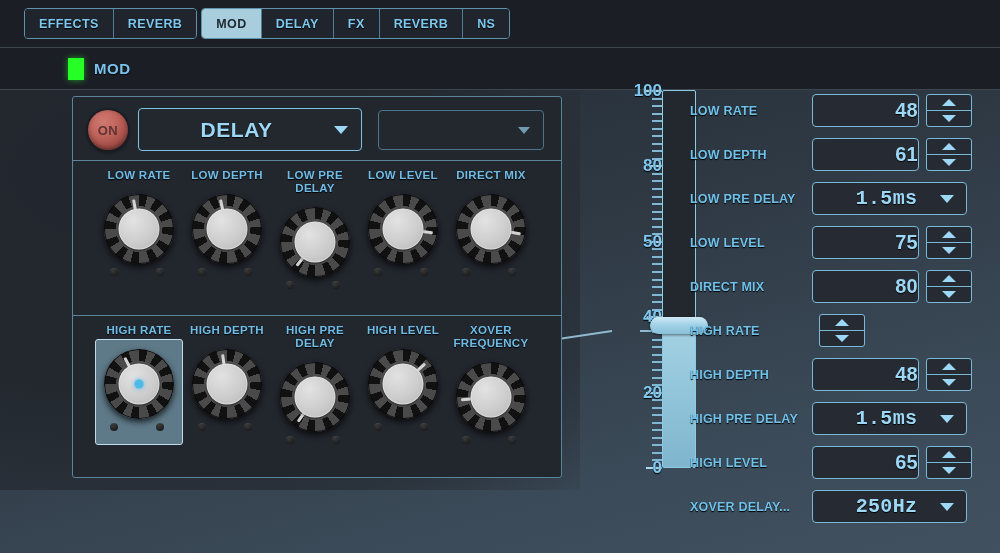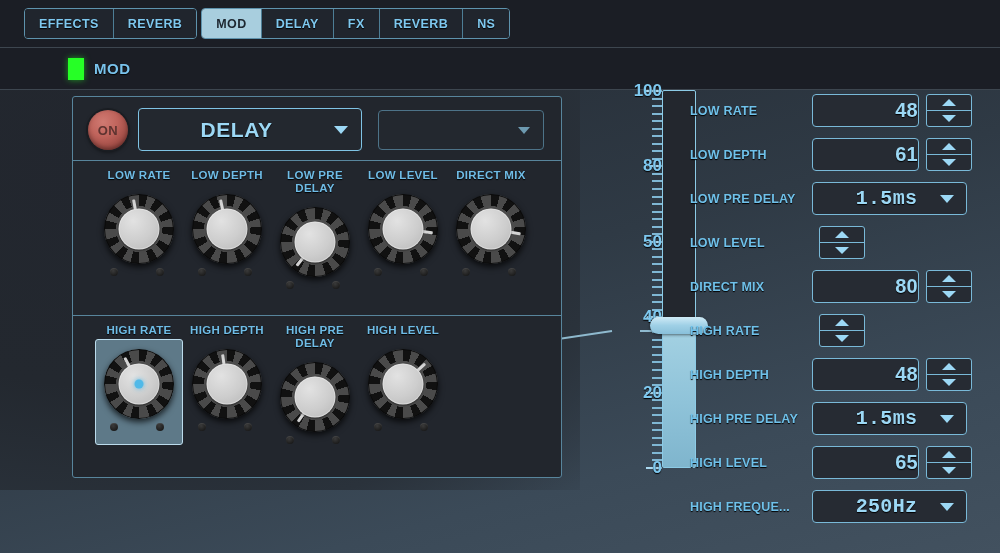--- a/index.html
+++ b/index.html
@@ -349,20 +349,33 @@
             <div class="screw" style="left: 17px; top: 80px;"></div>
             <div class="screw" style="left: 63px; top: 80px;"></div>
           </div>
         </div>
         <div class="kcell" style="left: 284px; top: 8px;">
           <div class="klabel">HIGH LEVEL</div>
           <div class="kwrap">
             <div class="knob">
               <div class="ptr-hold">
                 <div class="ptr" style="transform: translateX(-50%) rotate(228deg);"></div>
+              </div>
+              <div class="knob-face"></div>
+            </div>
+            <div class="screw" style="left: 17px; top: 80px;"></div>
+            <div class="screw" style="left: 63px; top: 80px;"></div>
+          </div>
+        </div>
+        <div class="kcell" style="left: 372px; top: 8px;">
+          <div class="klabel">XOVER FREQUENCY</div>
+          <div class="kwrap">
+            <div class="knob">
+              <div class="ptr-hold">
+                <div class="ptr" style="transform: translateX(-50%) rotate(445deg);"></div>
               </div>
               <div class="knob-face"></div>
             </div>
             <div class="screw" style="left: 17px; top: 80px;"></div>
             <div class="screw" style="left: 63px; top: 80px;"></div>
           </div>
         </div>
       </div>
   </div>
 
@@ -465,20 +478,23 @@
       </div>
       <div class="prow" style="top: 88px;">
         <div class="plabel">LOW PRE DELAY</div>
         <div class="pfield drop">
           <span class="pval">1.5ms</span>
           <span class="caret"></span>
         </div>
       </div>
       <div class="prow" style="top: 132px;">
         <div class="plabel">LOW LEVEL</div>
+        <div class="pfield num">
+          <span class="pval">75</span>
+        </div>
         <div class="spin">
           <div class="spin-half top">
             <div class="tri-up"></div>
           </div>
           <div class="spin-half">
             <div class="tri-dn"></div>
           </div>
         </div>
       </div>
       <div class="prow" style="top: 176px;">
@@ -535,21 +551,21 @@
         <div class="spin">
           <div class="spin-half top">
             <div class="tri-up"></div>
           </div>
           <div class="spin-half">
             <div class="tri-dn"></div>
           </div>
         </div>
       </div>
       <div class="prow" style="top: 396px;">
-        <div class="plabel">HIGH FREQUE...</div>
+        <div class="plabel">XOVER DELAY...</div>
         <div class="pfield drop">
           <span class="pval">250Hz</span>
           <span class="caret"></span>
         </div>
       </div>
     </div>
 
 </div>
 
 </body></html>

